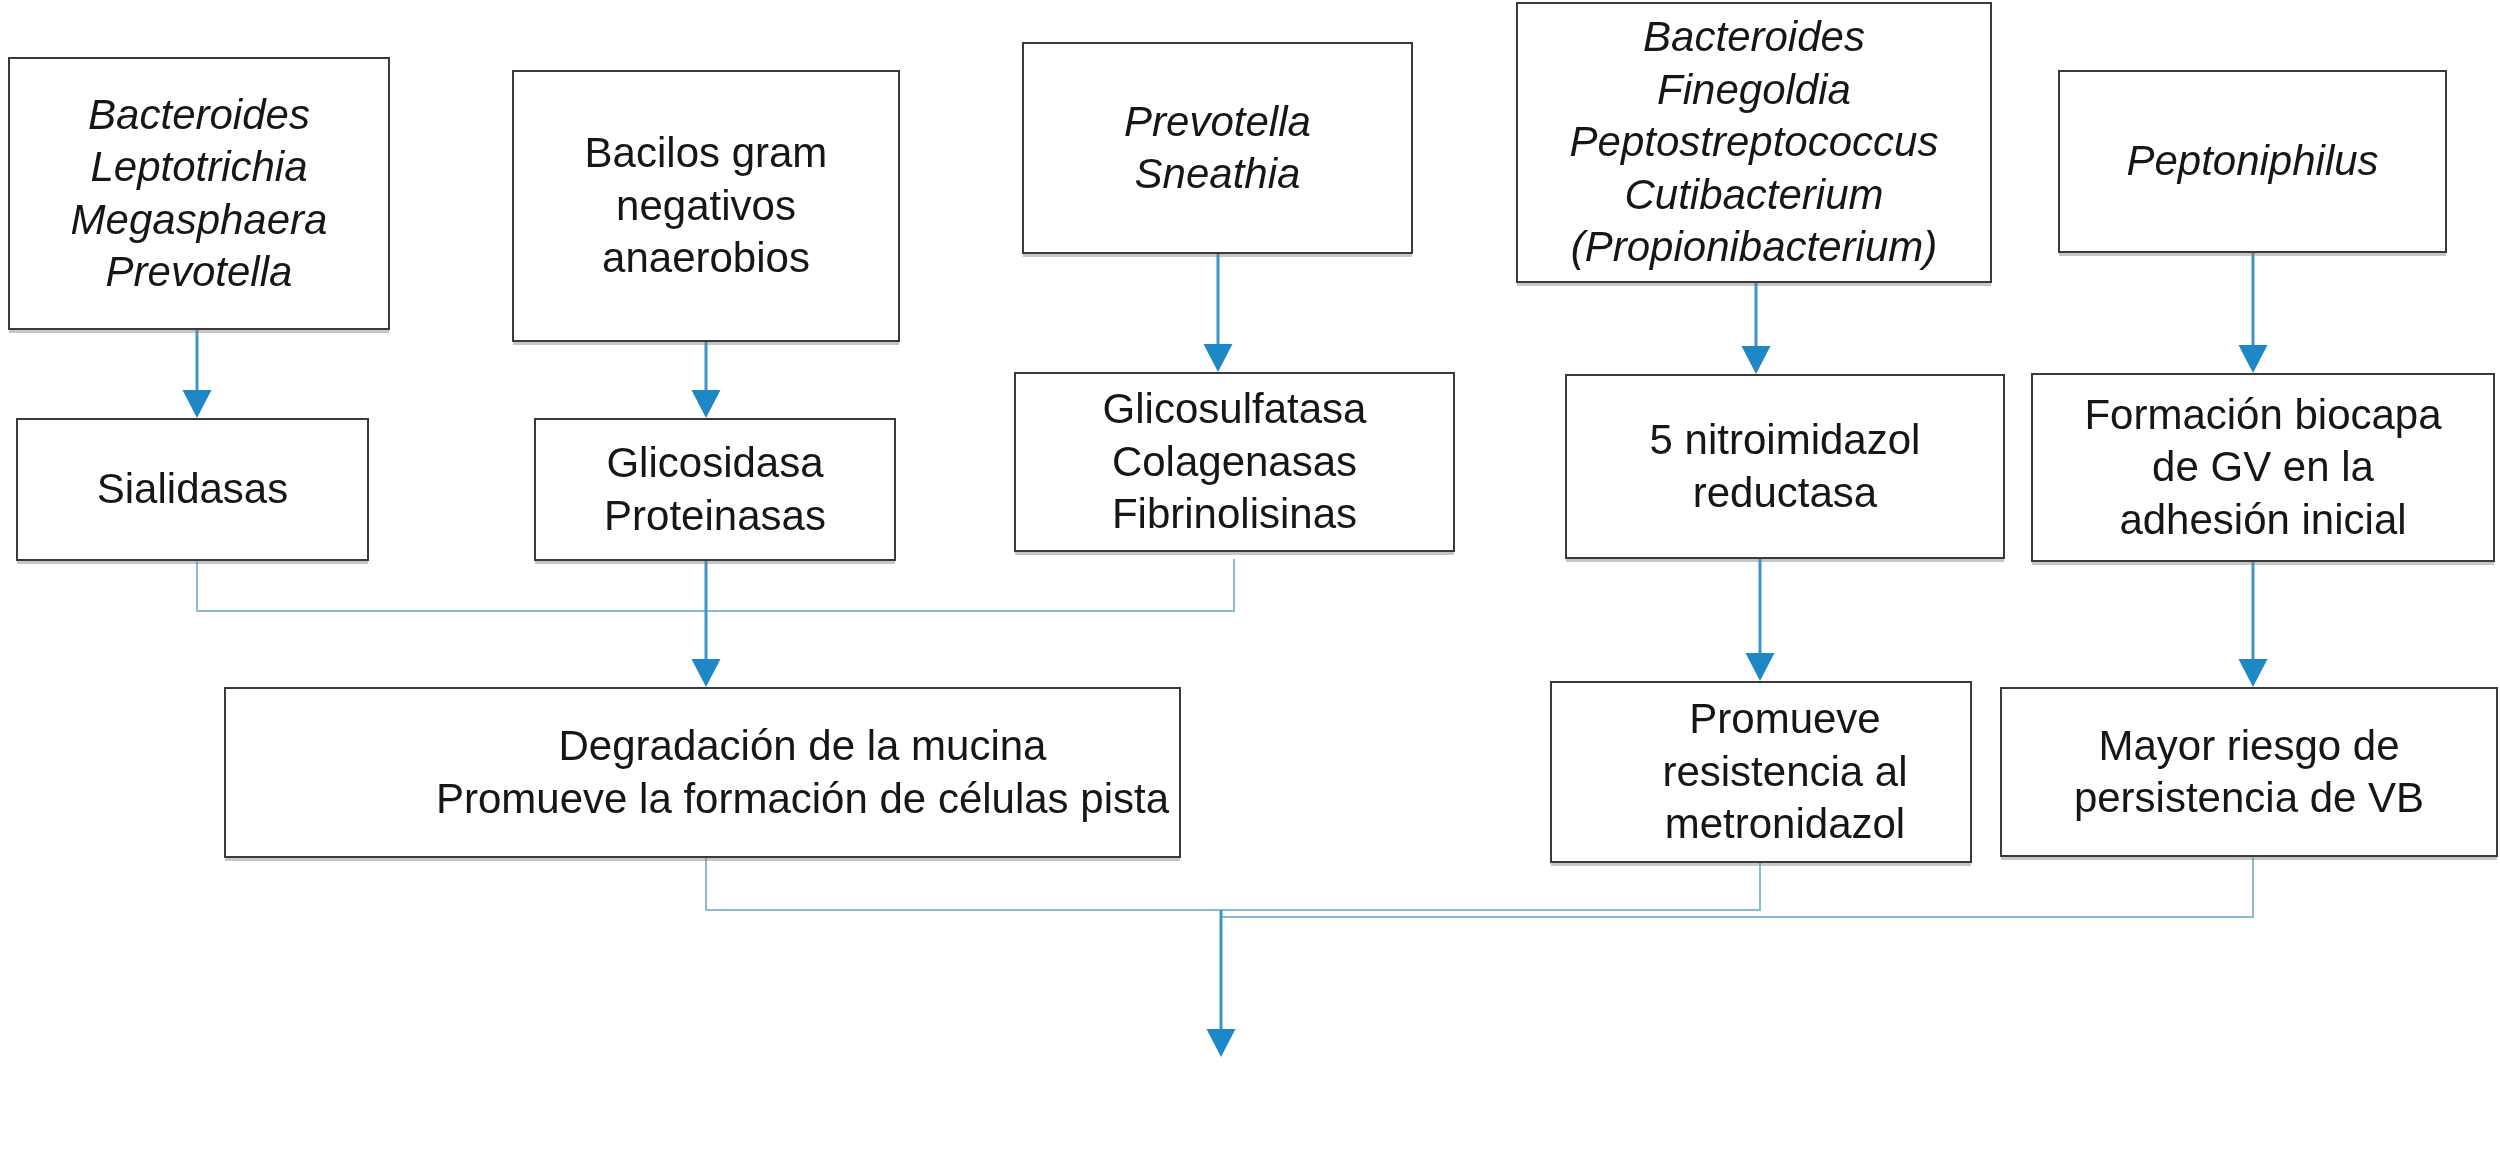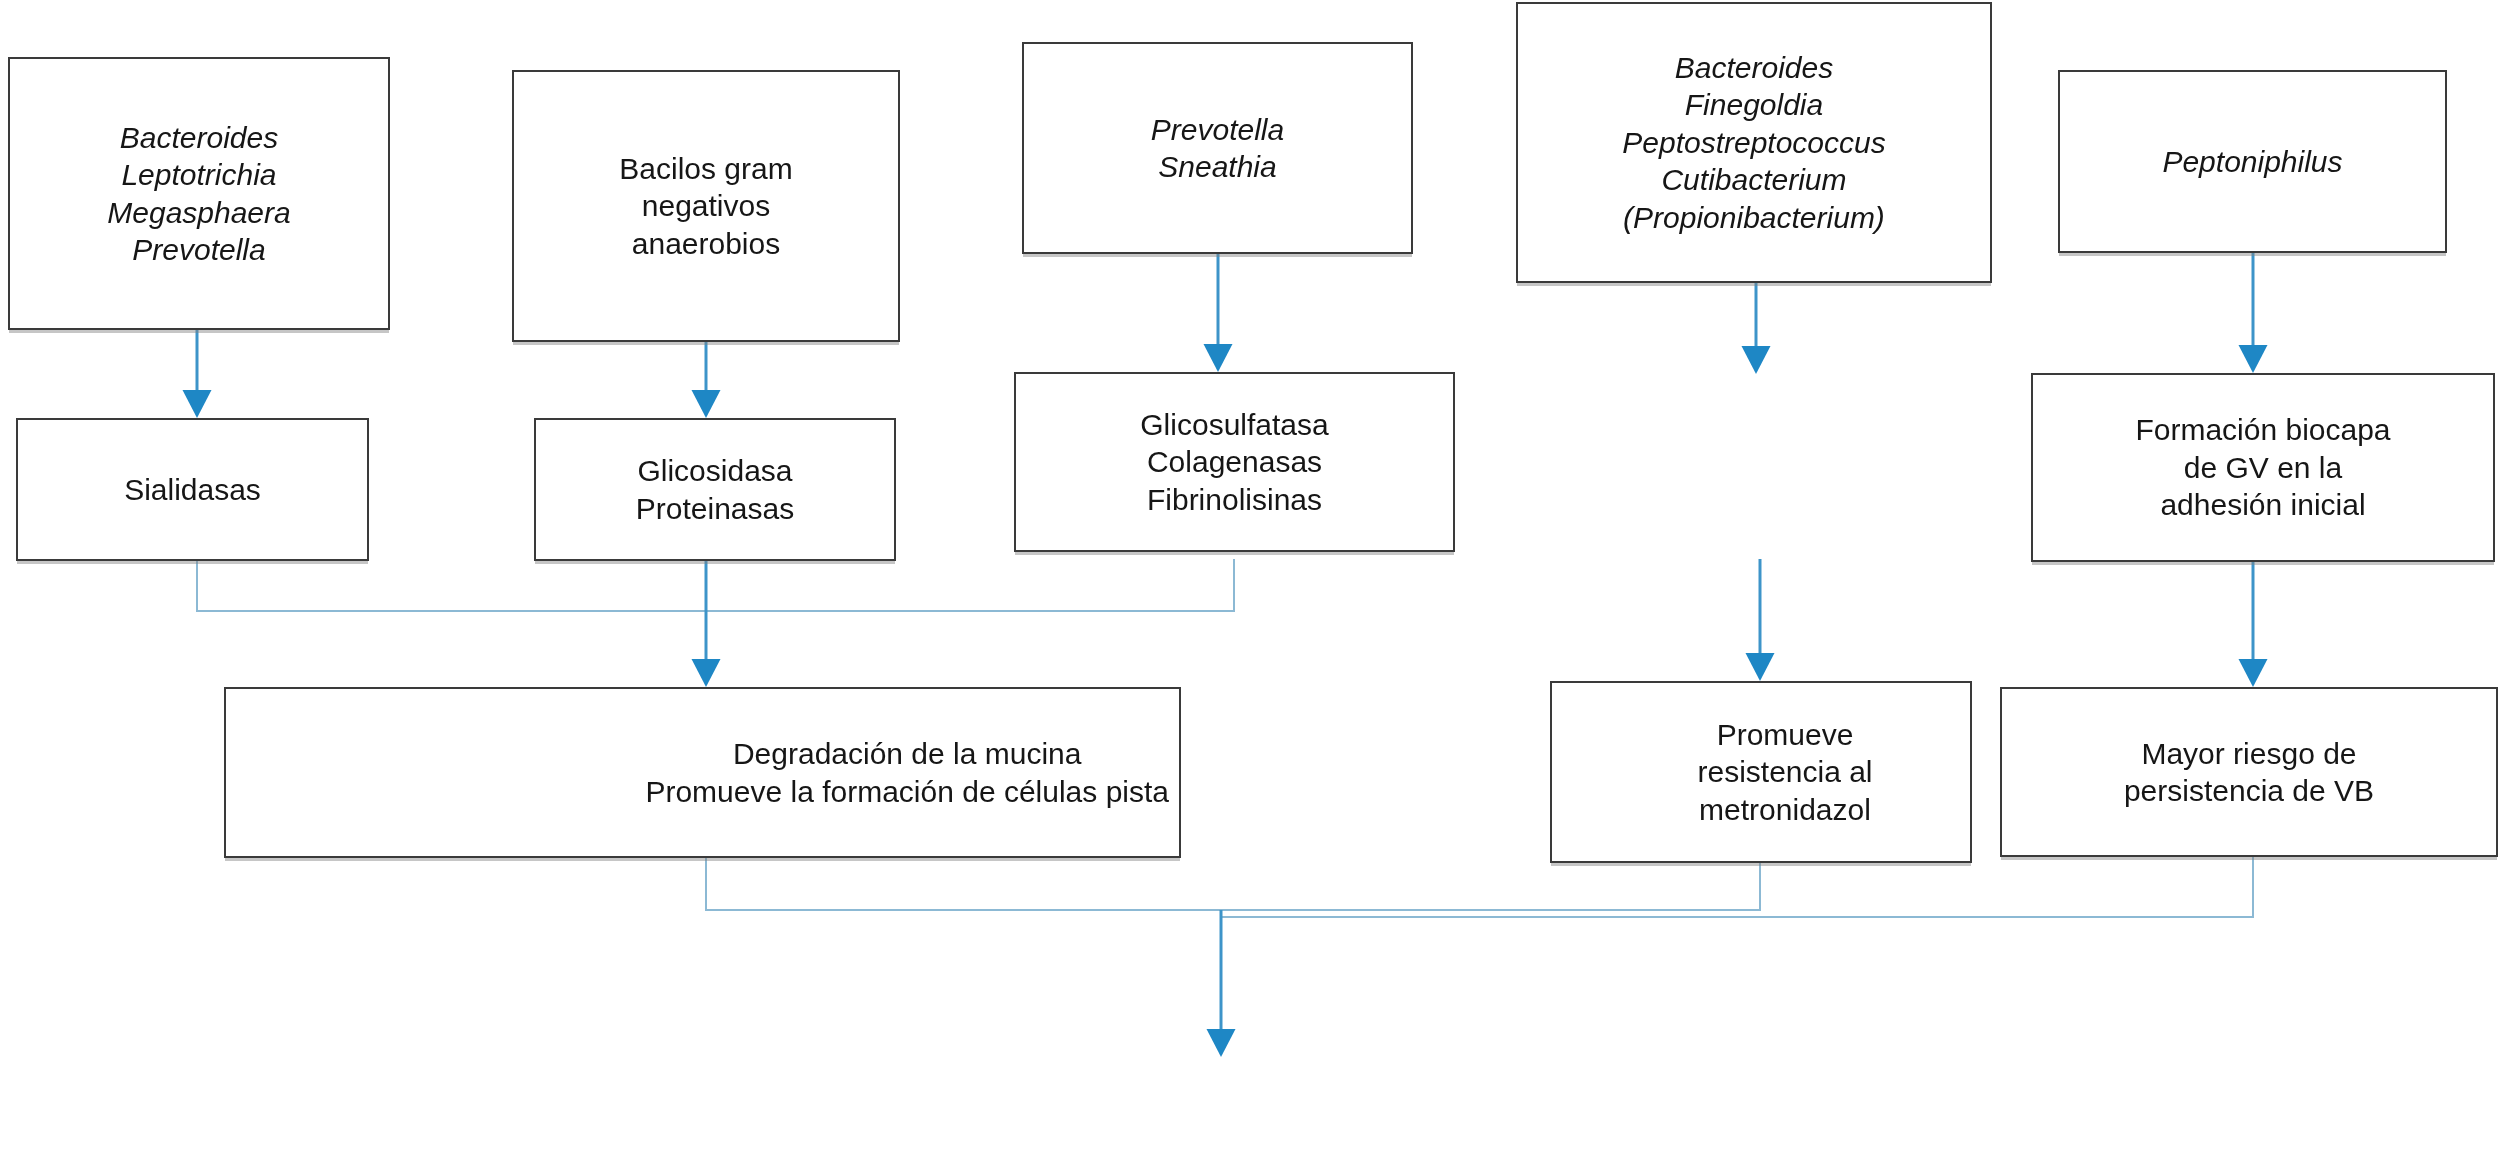--- a/index.html
+++ b/index.html
@@ -20,21 +20,21 @@
     border:2px solid #3a3a3a;
     box-shadow:0 4px 0 -1px rgba(128,128,128,0.45);
     display:flex;
     align-items:center;
     justify-content:center;
     box-sizing:border-box;
   }
   .txt{
     white-space:pre-line;
     text-align:center;
-    font-size:30px;
+    font-size:42px;
     line-height:1.25;
     color:#161616;
     padding:0 10px;
   }
   .italic .txt{font-style:italic;}
   
   .n-b1{left:8px;    top:57px;  width:382px; height:273px;}
   .n-b2{left:512px;  top:70px;  width:388px; height:272px;}
   .n-b3{left:1022px; top:42px;  width:391px; height:212px;}
   .n-b4{left:1516px; top:2px;   width:476px; height:281px;}
@@ -120,20 +120,24 @@
   </div>
   <div class="node n-s2">
     <div class="txt">Glicosidasa
 Proteinasas</div>
   </div>
   <div class="node n-s3">
     <div class="txt">Glicosulfatasa
 Colagenasas
 Fibrinolisinas</div>
   </div>
+  <div class="node n-s4">
+    <div class="txt">5 nitroimidazol
+reductasa</div>
+  </div>
   <div class="node n-s5">
     <div class="txt">Formación biocapa
 de GV en la
 adhesión inicial</div>
   </div>
 
   <div class="node n-big">
     <div class="txt">Degradación de la mucina
 Promueve la formación de células pista</div>
   </div>

